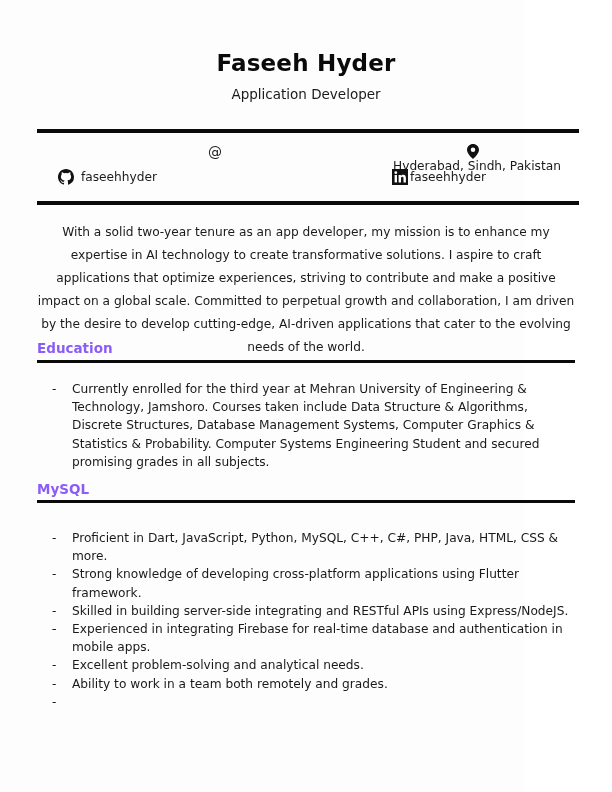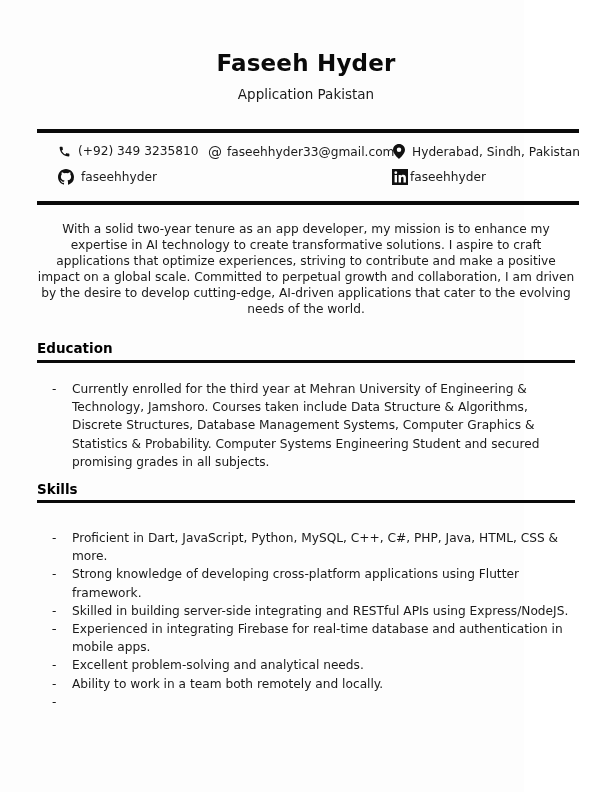--- a/index.html
+++ b/index.html
@@ -55,29 +55,29 @@
     }
     .contact-row svg { display: block; }
     .contact-row .icon { margin-right: 7px; display: inline-flex; align-items: center; }
     .summary {
       position: absolute;
       top: 221px;
       left: 34px;
       width: 544px;
       text-align: center;
       font-size: 12.2px;
-      line-height: 16px;
+      line-height: 23px;
       color: #1a1a1a;
     }
     .section-heading {
       position: absolute;
       left: 37px;
       font-size: 13.5px;
       font-weight: bold;
-      color: #000000;
+      color: #8b5cf6;
     }
     .bullet-list {
       position: absolute;
       left: 52px;
       width: 530px;
       margin: 0;
       padding: 0;
       list-style: none;
       font-size: 12.2px;
       line-height: 18.2px;
@@ -94,39 +94,30 @@
       width: 12px;
       text-align: left;
     }
   </style>
 </head>
 <body>
 
 <div class="page">
 
   <div class="name">Faseeh Hyder</div>
-  <div class="title">Application Pakistan</div>
+  <div class="title">Application Developer</div>
 
   <div class="rule thick" style="top:129px; left:37px; width:542px;"></div>
 
-  <div class="contact-row" style="top:144px; left:58px;">
-    <span class="icon">
-      <svg width="13" height="13" viewBox="0 0 24 24">
-          <path fill="#111" d="M6.6 10.8c1.4 2.8 3.8 5.1 6.6 6.6l2.2-2.2c.3-.3.7-.4 1-.2 1.1.4 2.3.6 3.6.6.6 0 1 .4 1 1V20c0 .6-.4 1-1 1C10.6 21 3 13.4 3 4c0-.6.4-1 1-1h3.5c.6 0 1 .4 1 1 0 1.3.2 2.5.6 3.6.1.3 0 .7-.2 1L6.6 10.8z"></path>
-        </svg>
-    </span>
-    <span>(+92) 349 3235810</span>
-  </div>
 
   <div class="contact-row" style="top:144px; left:208px;">
     <span class="icon" style="font-size:14px; margin-right:5px;">@</span>
-    <span>faseehhyder33@gmail.com</span>
   </div>
 
-  <div class="contact-row" style="top:144px; left:393px;">
+  <div class="contact-row" style="top:144px; left:393px;flex-direction:column;">
     <span class="icon">
       <svg width="12" height="15" viewBox="0 0 24 30">
           <path fill="#111" d="M12 0C5.4 0 0 5.2 0 11.7 0 20.5 12 30 12 30s12-9.5 12-18.3C24 5.2 18.6 0 12 0zm0 16a4.5 4.5 0 1 1 0-9 4.5 4.5 0 0 1 0 9z"></path>
         </svg>
     </span>
     <span>Hyderabad, Sindh, Pakistan</span>
   </div>
 
   <div class="contact-row" style="top:169px; left:58px;">
     <span class="icon">
@@ -155,21 +146,21 @@
 
   <div class="section-heading" style="top:340px;">Education</div>
   <div class="rule" style="top:360px; left:37px; width:538px;"></div>
   <ul class="bullet-list" style="top:380px;">
     <li>
       <span class="dash">-</span>
       <span>Currently enrolled for the third year at Mehran University of Engineering &amp; Technology, Jamshoro. Courses taken include Data Structure &amp; Algorithms, Discrete Structures, Database Management Systems, Computer Graphics &amp; Statistics &amp; Probability. Computer Systems Engineering Student and secured promising grades in all subjects.</span>
     </li>
   </ul>
 
-  <div class="section-heading" style="top:481px;">Skills</div>
+  <div class="section-heading" style="top:481px;">MySQL</div>
   <div class="rule" style="top:500px; left:37px; width:538px;"></div>
   <ul class="bullet-list" style="top:529px;">
     <li>
       <span class="dash">-</span>
       <span>Proficient in Dart, JavaScript, Python, MySQL, C++, C#, PHP, Java, HTML, CSS &amp; more.</span>
     </li>
     <li>
       <span class="dash">-</span>
       <span>Strong knowledge of developing cross-platform applications using Flutter framework.</span>
     </li>
@@ -183,20 +174,20 @@
     <li>
       <span class="dash">-</span>
       <span>Experienced in integrating Firebase for real-time database and authentication in mobile apps.</span>
     </li>
     <li>
       <span class="dash">-</span>
       <span>Excellent problem-solving and analytical needs.</span>
     </li>
     <li>
       <span class="dash">-</span>
-      <span>Ability to work in a team both remotely and locally.</span>
+      <span>Ability to work in a team both remotely and grades.</span>
     </li>
     <li>
       <span class="dash">-</span>
     </li>
   </ul>
 
 </div>
 
 </body></html>

